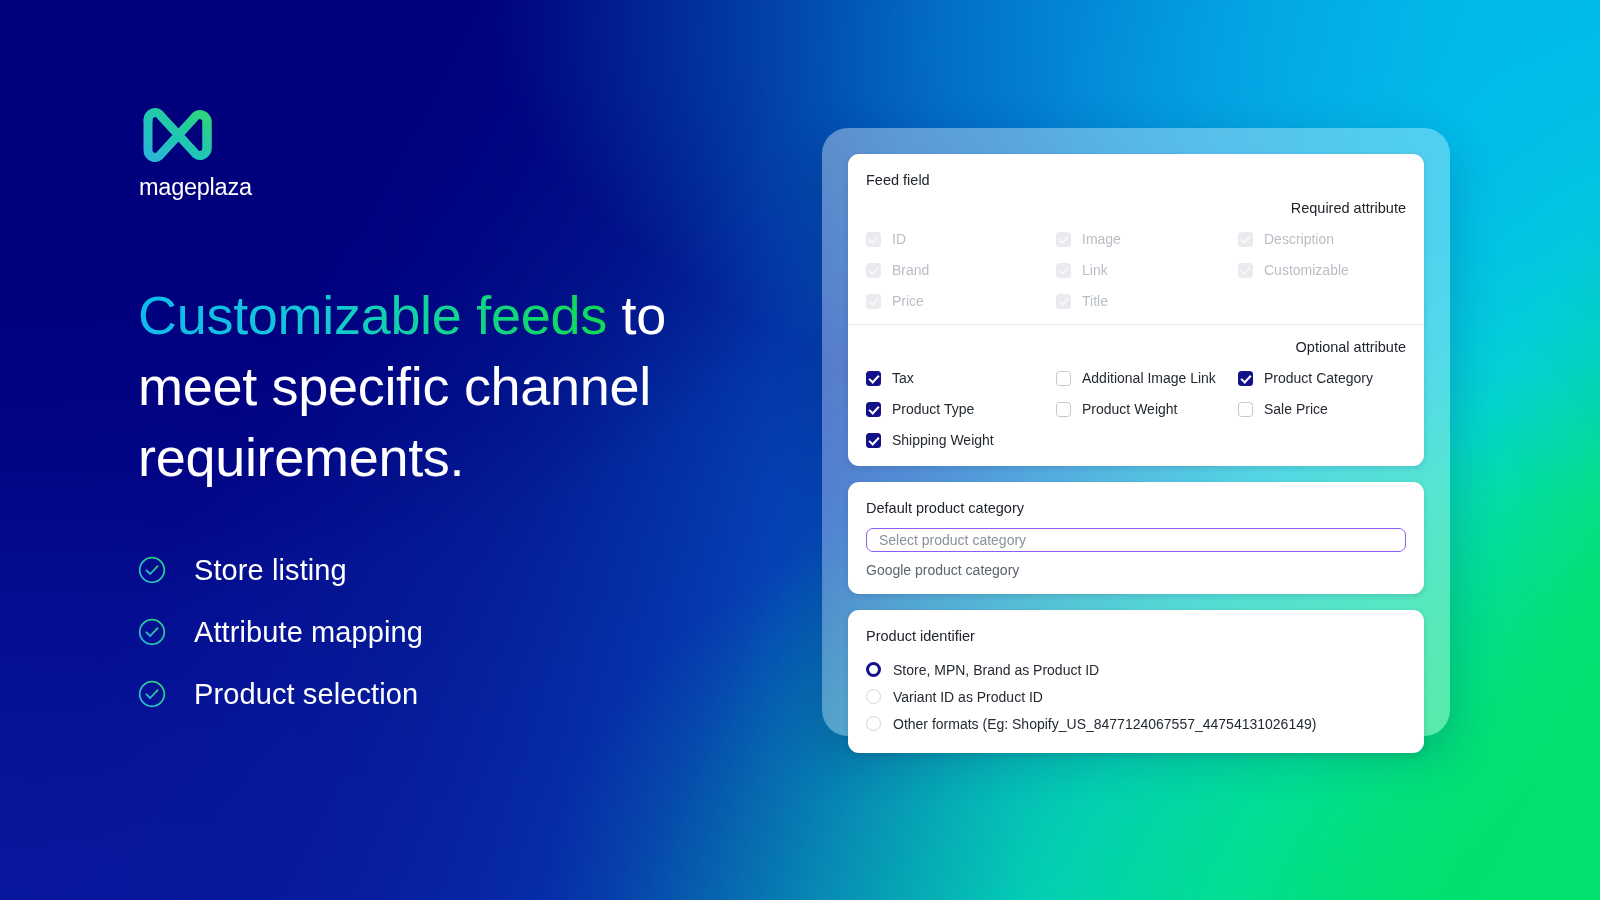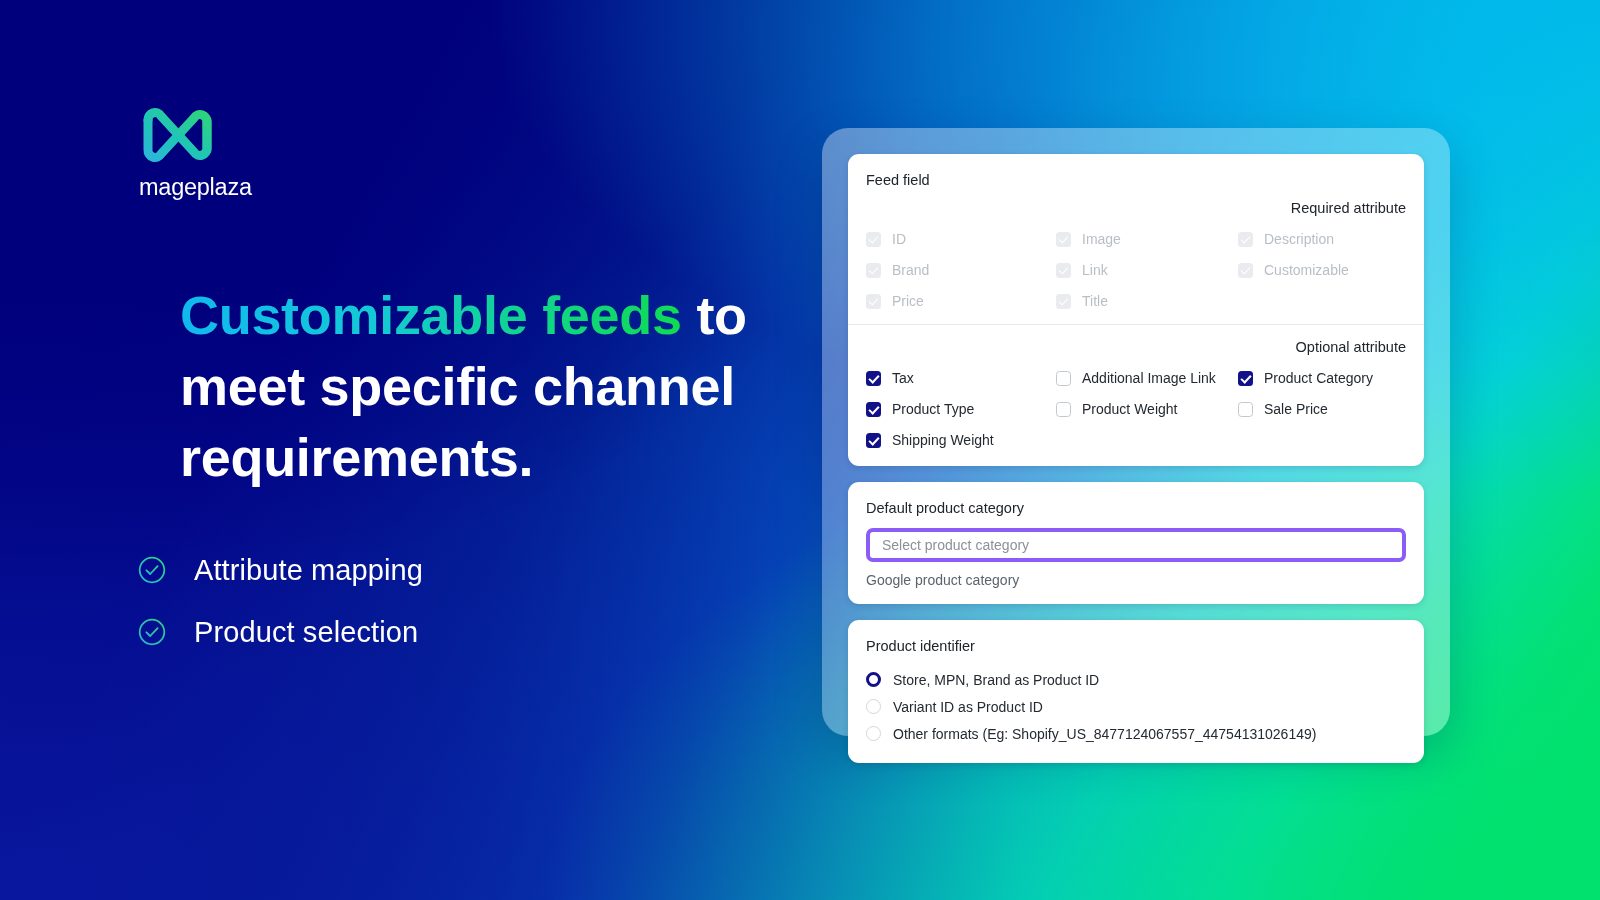--- a/index.html
+++ b/index.html
@@ -53,25 +53,24 @@
   .brand-word {
     display: block;
     margin-top: 8px;
     margin-left: 1px;
   }
 
   .headline {
     margin-top: 78px;
     font-size: 54px;
     line-height: 71px;
-    font-weight: bold;
+    font-weight: normal;
     color: #ffffff;
     letter-spacing: -0.3px;
     max-width: 620px;
-    margin-left: 42px;
   }
   .headline .grad {
     background: linear-gradient(90deg, #10b9ee 0%, #14c9d6 38%, #10d48f 68%, #10db52 100%);
     -webkit-background-clip: text;
     background-clip: text;
     color: transparent;
     -webkit-text-fill-color: transparent;
   }
 
   .bullets {
@@ -186,22 +185,22 @@
   .cb.unchecked {
     background: #ffffff;
     border: 1.4px solid #c3c8ce;
   }
 
   .opt-label { font-size: 14px; color: #242a31; white-space: nowrap; }
   .opt-label.muted { color: #b9bec5; }
 
   
   .select-box {
-    height: 34px;
-    border: 4px solid #8b5cf6;
+    height: 24px;
+    border: 1px solid #8b5cf6;
     border-radius: 7px;
     display: flex;
     align-items: center;
     padding: 0 12px;
     background: #ffffff;
     margin-bottom: 10px;
   }
   .select-placeholder { font-size: 14px; color: #8b9199; }
   .helper { font-size: 14px; color: #5b636d; }
 
@@ -246,20 +245,33 @@
         <path d="M81 14 V44" fill="none" stroke="url(#mpg)" stroke-width="9" stroke-linecap="round"></path>
       </svg>
       <svg class="brand-word" width="136" height="30" viewBox="0 0 272 60">
         <text x="0" y="45" font-family="Liberation Sans, sans-serif" font-size="47" font-weight="500" fill="#ffffff" letter-spacing="-0.5">mageplaza</text>
       </svg>
     </div>
 
     <h1 class="headline"><span class="grad">Customizable feeds</span><span> to meet specific channel requirements.</span></h1>
 
     <ul class="bullets">
+      <li class="bullet">
+        <svg class="bullet-icon" viewBox="0 0 28 28">
+          <defs>
+              <linearGradient id="cg1" x1="0" y1="1" x2="1" y2="0">
+            <stop offset="0%" stop-color="#2bb6d8"></stop>
+                <stop offset="100%" stop-color="#2ed47a"></stop>
+          </linearGradient>
+            </defs>
+          <circle cx="14" cy="14" r="12.3" fill="none" stroke="url(#cg1)" stroke-width="1.7"></circle>
+          <path d="M8.4 14.3 L12.2 18 L19.6 10.2" fill="none" stroke="url(#cg1)" stroke-width="1.8" stroke-linecap="round" stroke-linejoin="round"></path>
+        </svg>
+        <span class="bullet-label">Store listing</span>
+      </li>
       <li class="bullet">
         <svg class="bullet-icon" viewBox="0 0 28 28">
           <defs>
               <linearGradient id="cg2" x1="0" y1="1" x2="1" y2="0">
             <stop offset="0%" stop-color="#2bb6d8"></stop>
                 <stop offset="100%" stop-color="#2ed47a"></stop>
           </linearGradient>
             </defs>
           <circle cx="14" cy="14" r="12.3" fill="none" stroke="url(#cg2)" stroke-width="1.7"></circle>
           <path d="M8.4 14.3 L12.2 18 L19.6 10.2" fill="none" stroke="url(#cg2)" stroke-width="1.8" stroke-linecap="round" stroke-linejoin="round"></path>

